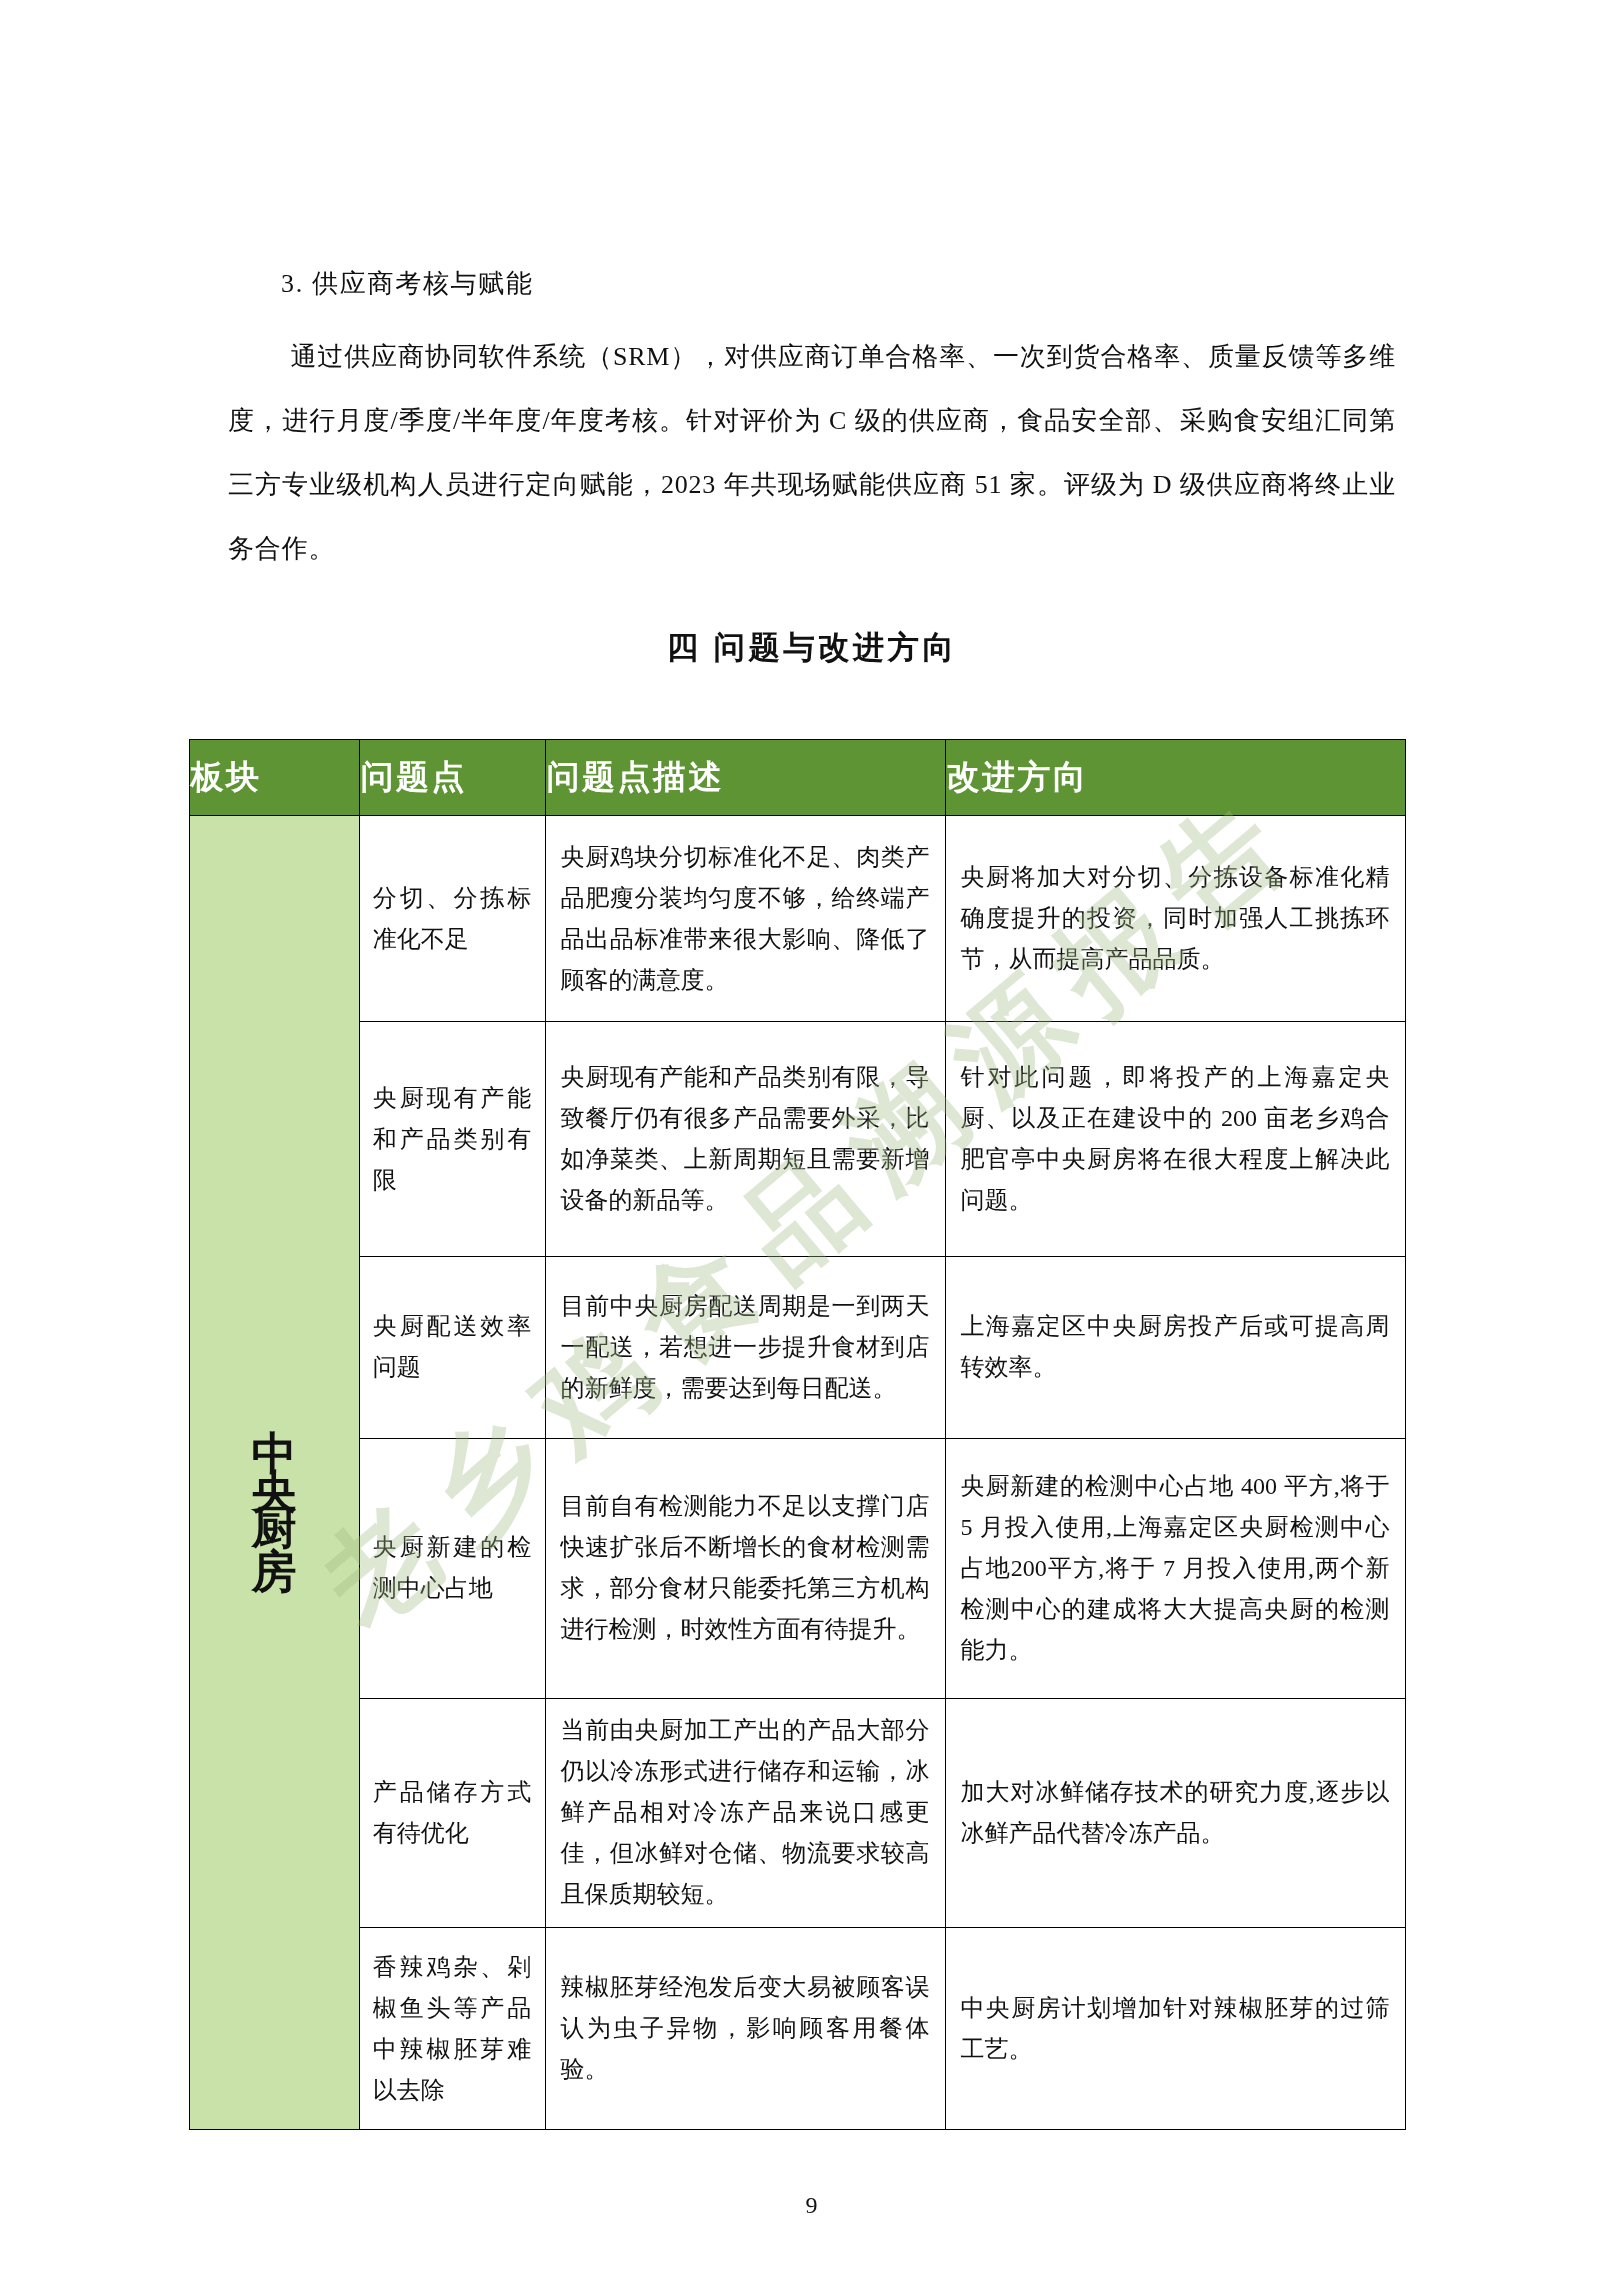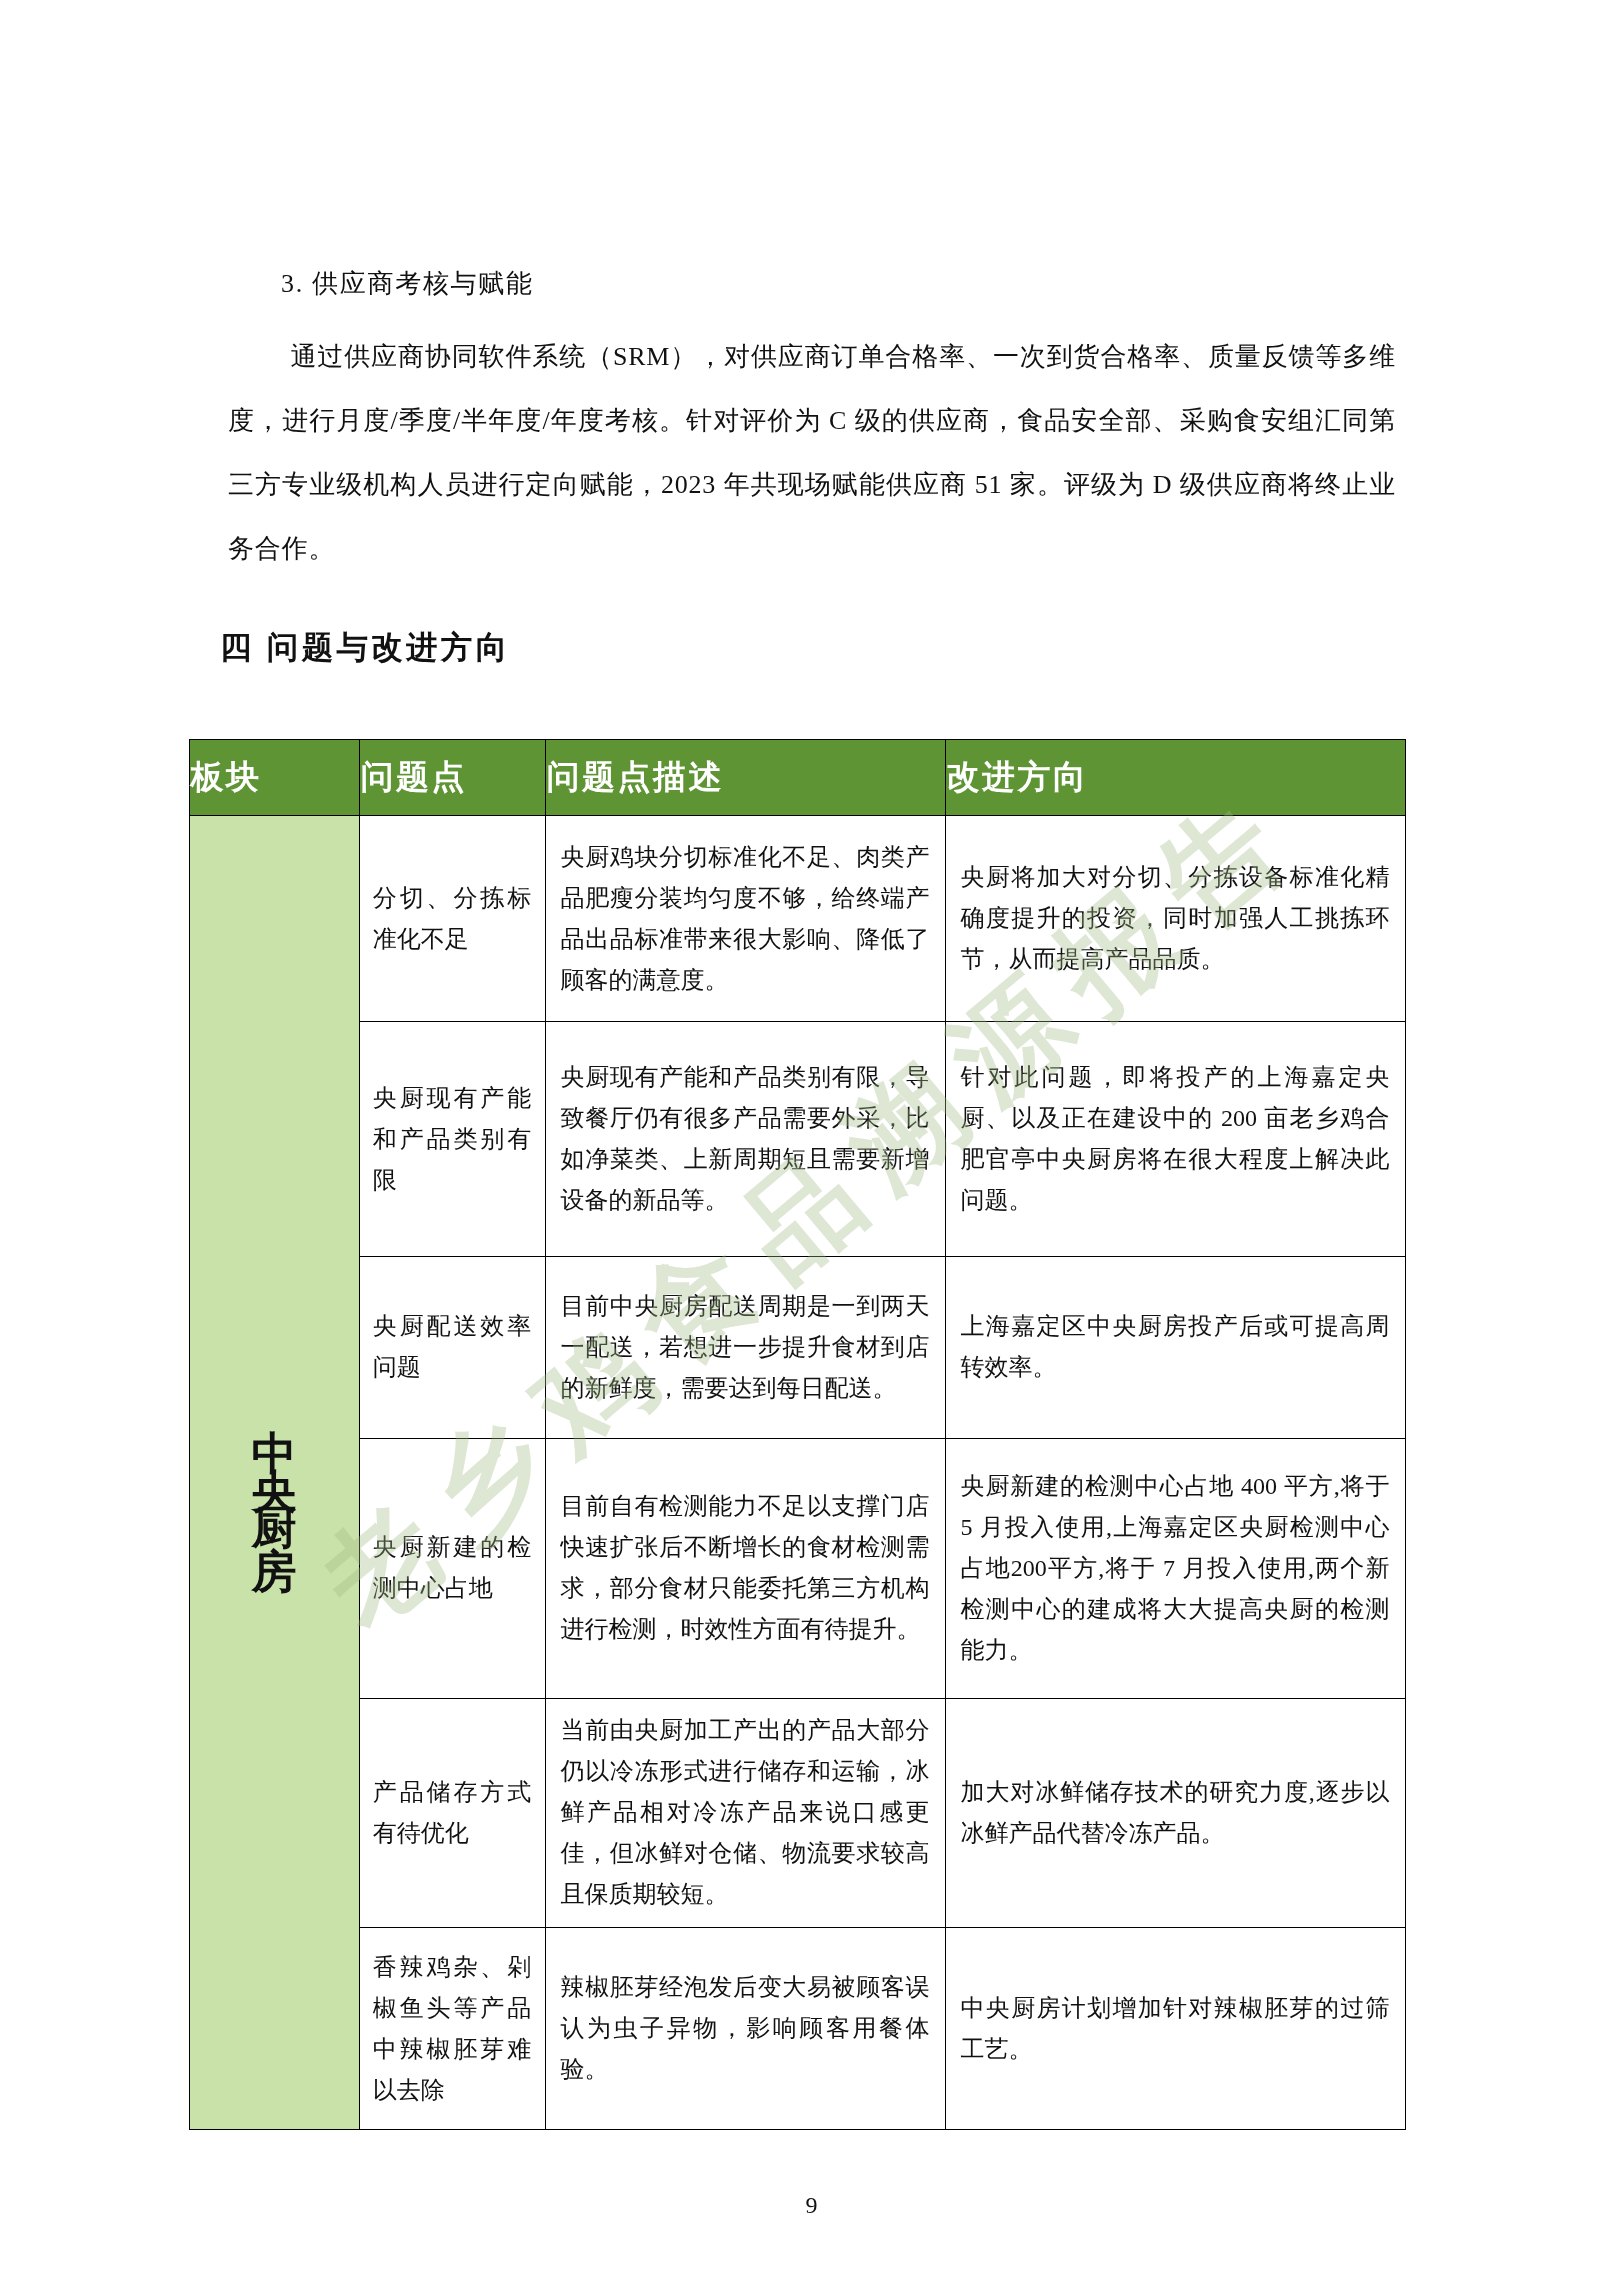--- a/index.html
+++ b/index.html
@@ -32,20 +32,21 @@
     text-align: justify;
     text-indent: 2.4em;
     letter-spacing: 0.8px;
   }
   .section-heading {
     margin: 46px 0 0 0;
     font-family: "Liberation Sans", "DejaVu Sans", sans-serif;
     font-size: 31.5px;
     font-weight: bold;
     letter-spacing: 3.3px;
+    text-align: center;
   }
   .report-table {
     margin: 70px 0 0 -31.5px;
     width: 1215px;
     border-collapse: collapse;
     table-layout: fixed;
   }
   .report-table th, .report-table td {
     border: 1.7px solid #000;
     vertical-align: middle;

